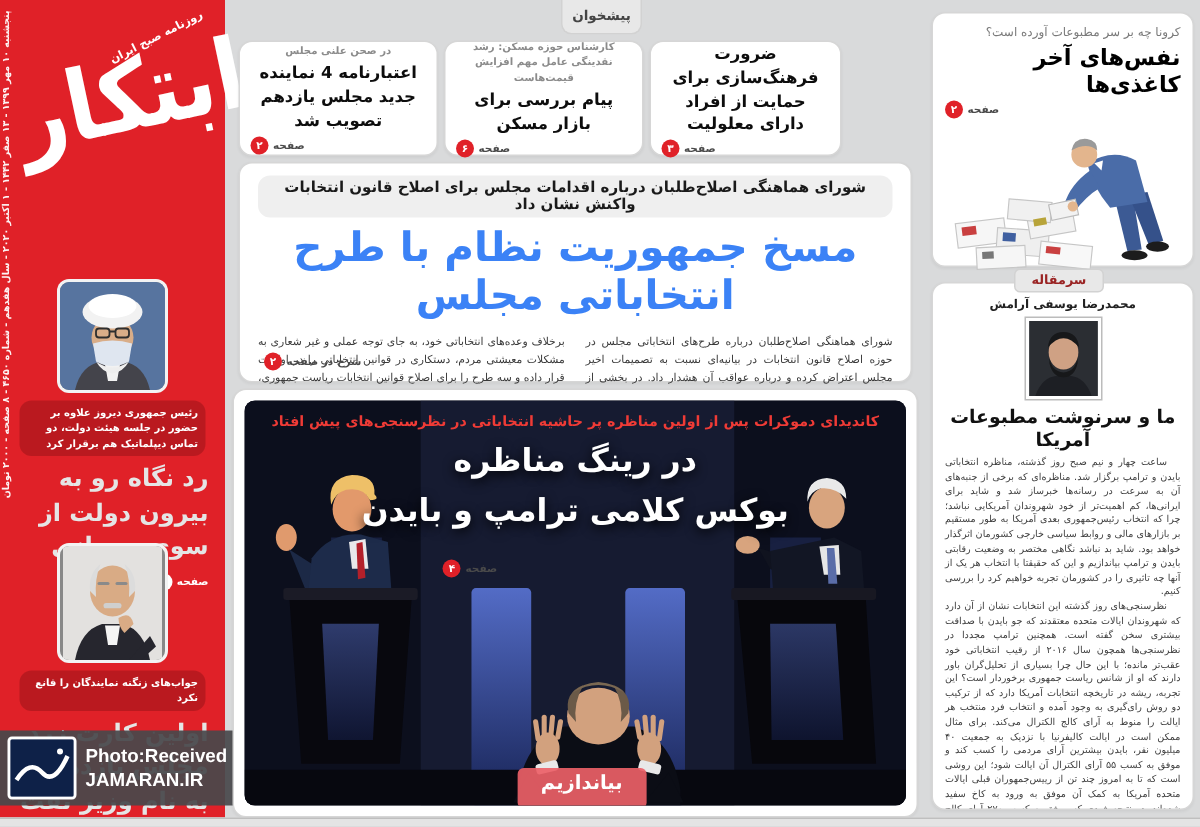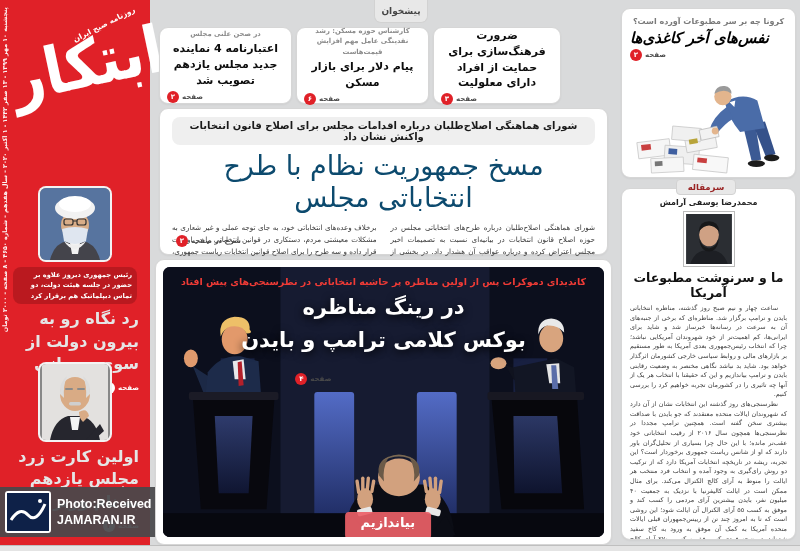--- a/index.html
+++ b/index.html
@@ -54,43 +54,43 @@
   
   .tcard{display:flex;flex-direction:column;align-items:center;justify-content:center;
        text-align:center;padding:5px 7px;}
   .c-kicker{font-size:6.8px;color:#8b8b8b;font-weight:bold;line-height:1.5;}
   .c-headline{font-size:11px;font-weight:bold;color:#0d0d0d;line-height:1.45;margin-top:2px;}
   .c-page{align-self:flex-end;margin-top:2px;}
   
   #card-main{left:159px;top:108px;width:449px;height:147px;padding:8px 12px;text-align:center;}
   .m-kicker{display:inline-block;background:#efefef;border-radius:8px;padding:3px 12px;
        font-size:10px;font-weight:bold;color:#1a1a1a;}
-  .m-headline{font-size:27px;font-weight:normal;color:#0c4a6e;margin-top:5px;line-height:1.2;}
+  .m-headline{font-size:27px;font-weight:bold;color:#3b82f6;margin-top:5px;line-height:1.2;}
   .m-body{display:flex;gap:14px;margin-top:7px;font-size:7.2px;color:#3a3a3a;
        text-align:justify;line-height:1.68;direction:rtl;}
   .m-col{flex:1;}
   .m-more{position:absolute;left:16px;bottom:7px;}
   
   #card-debate{left:155px;top:259px;width:457px;height:286px;padding:7px;}
   .photo{position:relative;width:100%;height:100%;border-radius:7px;overflow:hidden;background:#0a0d1a;}
   .photo>svg{position:absolute;inset:0;width:100%;height:100%;}
   .d-kicker{position:absolute;top:9px;left:0;width:100%;text-align:center;
        color:#ef3b36;font-size:9.5px;font-weight:bold;direction:rtl;}
   .d-headline{position:absolute;top:24px;left:0;width:100%;text-align:center;color:#fff;
        font-size:21px;font-weight:bold;line-height:1.55;direction:rtl;
        text-shadow:0 2px 8px rgba(0,0,0,.95);}
   .d-page{position:absolute;top:106px;left:30%;}
   .d-wm{position:absolute;bottom:-2px;left:50%;transform:translateX(-45%);
        background:rgba(235,96,103,.92);color:#fff;font-weight:bold;font-size:13px;
        padding:3px 16px 9px;border-radius:4px;direction:rtl;}
   
   #card-paper{left:621px;top:8px;width:175px;height:170px;padding:8px 8px 0;
        display:flex;flex-direction:column;direction:rtl;}
-  .p-kicker{font-size:8px;color:#7a7a7a;font-weight:bold;text-align:center;}
-  .p-headline{font-size:15px;font-weight:bold;color:#000;text-align:left;margin-top:3px;font-style:italic;}
+  .p-kicker{font-size:8px;color:#7a7a7a;font-weight:normal;}
+  .p-headline{font-size:15px;font-weight:bold;color:#000;text-align:right;margin-top:3px;}
   .p-page{align-self:flex-end;margin-top:2px;}
   .p-cartoon{flex:1;margin-top:1px;}
   #card-editorial{left:621px;top:188px;width:175px;height:352px;padding:9px 8px 6px;
        direction:rtl;overflow:hidden;}
   .e-author{font-size:8px;font-weight:bold;color:#222;text-align:center;}
   .e-photo{width:46px;height:50px;margin:4px auto 3px;border:1px solid #bcbcbc;
        background:#fff;padding:2px;box-sizing:content-box;}
   .e-title{font-size:12.5px;font-weight:bold;color:#111;text-align:center;margin:2px 0 4px;}
   .e-body{font-size:6.4px;line-height:1.5;text-align:justify;color:#3c3c3c;}
   .e-body p{margin:0;text-indent:9px;}
@@ -143,20 +143,21 @@
           <ellipse cx="33" cy="30" rx="15" ry="17" fill="#d9ab85"></ellipse>
           <path d="M18 30 Q17 18 25 12 Q21 22 22 34 Z" fill="#dcdcdc"></path>
           <path d="M48 30 Q49 18 41 12 Q45 22 44 34 Z" fill="#dcdcdc"></path>
           <rect x="23" y="24" width="8" height="2" rx="1" fill="#8a8a8a"></rect>
           <rect x="35" y="24" width="8" height="2" rx="1" fill="#8a8a8a"></rect>
           <rect x="27" y="38" width="12" height="3.5" rx="1.7" fill="#cfcfcf"></rect>
           <path d="M44 76 L58 60 L62 67 L52 76 Z" fill="#26262e"></path>
           <path d="M37 48 Q45 43 47 52 L41 58 Q37 54 37 48 Z" fill="#d9ab85"></path>
         </svg>
       </div>
+      <div class="side-kicker">جواب‌های زنگنه نمایندگان را قانع نکرد</div>
       <div class="side-headline">اولین کارت زرد مجلس یازدهم به نام وزیر نفت</div>
       <div class="side-page pgrow onred">
         <span>صفحه</span>
         <span class="pin light">۲</span>
       </div>
     </div>
   </div>
 
   <div class="watermark">
     <div class="jlogo">
@@ -179,21 +180,21 @@
     <div class="c-kicker">در صحن علنی مجلس</div>
     <div class="c-headline">اعتبارنامه 4 نماینده جدید مجلس یازدهم تصویب شد</div>
     <div class="c-page pgrow">
       <span>صفحه</span>
       <span class="pin">۲</span>
     </div>
   </div>
 
   <div class="card tcard rtl" style="left:296px;top:27px;width:133px;height:77px;">
     <div class="c-kicker">کارشناس حوزه مسکن: رشد نقدینگی عامل مهم افزایش قیمت‌هاست</div>
-    <div class="c-headline">پیام دلار برای بازار مسکن</div>
+    <div class="c-headline">پیام بررسی برای بازار مسکن</div>
     <div class="c-page pgrow">
       <span>صفحه</span>
       <span class="pin">۶</span>
     </div>
   </div>
 
   <div class="card tcard rtl" style="left:433px;top:27px;width:128px;height:77px;">
     <div class="c-headline">ضرورت فرهنگ‌سازی برای حمایت از افراد دارای معلولیت</div>
     <div class="c-page pgrow">
       <span>صفحه</span>

